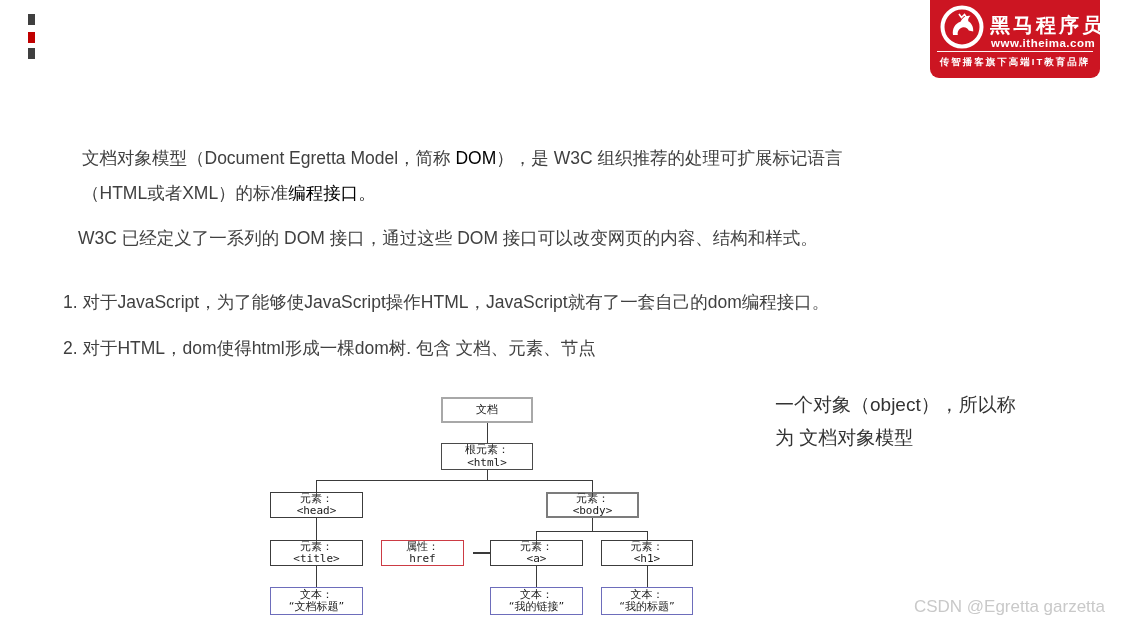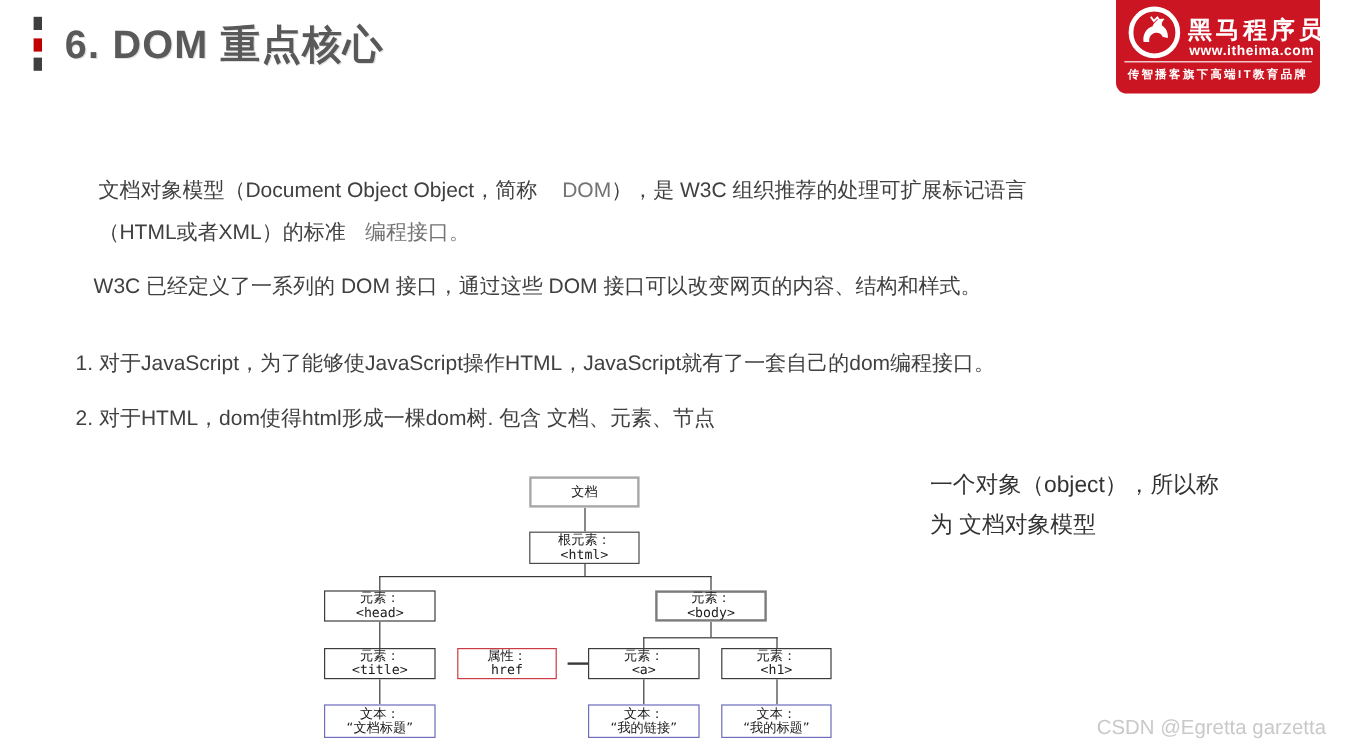--- a/index.html
+++ b/index.html
@@ -37,21 +37,21 @@
   }
   .logo-divider { position:absolute; left:7px; right:7px; top:51px; height:1px; background:rgba(255,255,255,0.95); }
   .logo-tagline {
     position:absolute; left:0; right:0; top:56px; text-align:center;
     color:#fff; font-size:9.5px; font-weight:bold; letter-spacing:2px; white-space:nowrap;
   }
 
   
   .txt { position:absolute; color:#404040; font-size:17.5px; white-space:nowrap; }
   .intro { left:82px; top:141px; line-height:35px; }
-  .red { color:#737373;margin-left:16px; }
+  .red { color:#000000; }
   .w3c-line { left:78px; top:226px; }
   .list-item1 { left:63px; top:290px; }
   .list-item2 { left:63px; top:336px; }
 
   
   .note { position:absolute; left:775px; top:388px; font-size:19px; color:#333333; line-height:33px; white-space:nowrap; }
 
   
   .watermark {
     position:absolute; right:20px; top:597px; font-size:17px; color:#c9c9c9; white-space:nowrap;
@@ -96,38 +96,37 @@
   .l-h1-t3     { left:387px; top:176px; height:21px; }
 </style>
 </head>
 <body>
 
 <div class="slide">
 
   <span class="bullet-sq b1"></span>
   <span class="bullet-sq b2"></span>
   <span class="bullet-sq b3"></span>
-  <div class="page-title">6. DOM 重点核心</div>
 
   <div class="logo">
     <span class="logo-icon">
       <svg width="44" height="44" viewBox="0 0 44 44">
         <circle cx="22" cy="22" r="19.5" fill="none" stroke="#ffffff" stroke-width="4"></circle>
         <path d="M13 30 C12 24 15 18.5 20.5 16.8 C22.5 12 26.5 10 30.5 10.8 C28.6 12.6 27.8 14.4 28.3 16.2 C31.6 18.2 33.6 22 33.2 26.6 L28.8 25.6 C27.8 23 25 21.6 22.2 22.5 C18.8 23.6 17.2 26.6 17.8 30 Z" fill="#ffffff"></path>
         <path d="M19 9 L21.5 12.5 L24.5 9.5 L26.5 12.5" stroke="#ffffff" stroke-width="1.6" fill="none"></path>
       </svg>
     </span>
     <div class="logo-brand">黑马程序员</div>
     <div class="logo-url">www.itheima.com</div>
     <div class="logo-divider"></div>
     <div class="logo-tagline">传智播客旗下高端IT教育品牌</div>
   </div>
 
   <div class="txt intro">
-    <div><span>文档对象模型（Document Object Object，简称 </span><span class="red">DOM</span><span>），是 W3C 组织推荐的处理可扩展标记语言</span></div>
+    <div><span>文档对象模型（Document Egretta Model，简称 </span><span class="red">DOM</span><span>），是 W3C 组织推荐的处理可扩展标记语言</span></div>
     <div><span>（HTML或者XML）的标准</span><span class="red">编程接口。</span></div>
   </div>
 
   <div class="txt w3c-line">W3C 已经定义了一系列的 DOM 接口，通过这些 DOM 接口可以改变网页的内容、结构和样式。</div>
 
   <div class="txt list-item1">1. 对于JavaScript，为了能够使JavaScript操作HTML，JavaScript就有了一套自己的dom编程接口。</div>
   <div class="txt list-item2">2. 对于HTML，dom使得html形成一棵dom树. 包含 文档、元素、节点</div>
 
   <div class="diagram">
     <div class="vline l-doc-html"></div>

